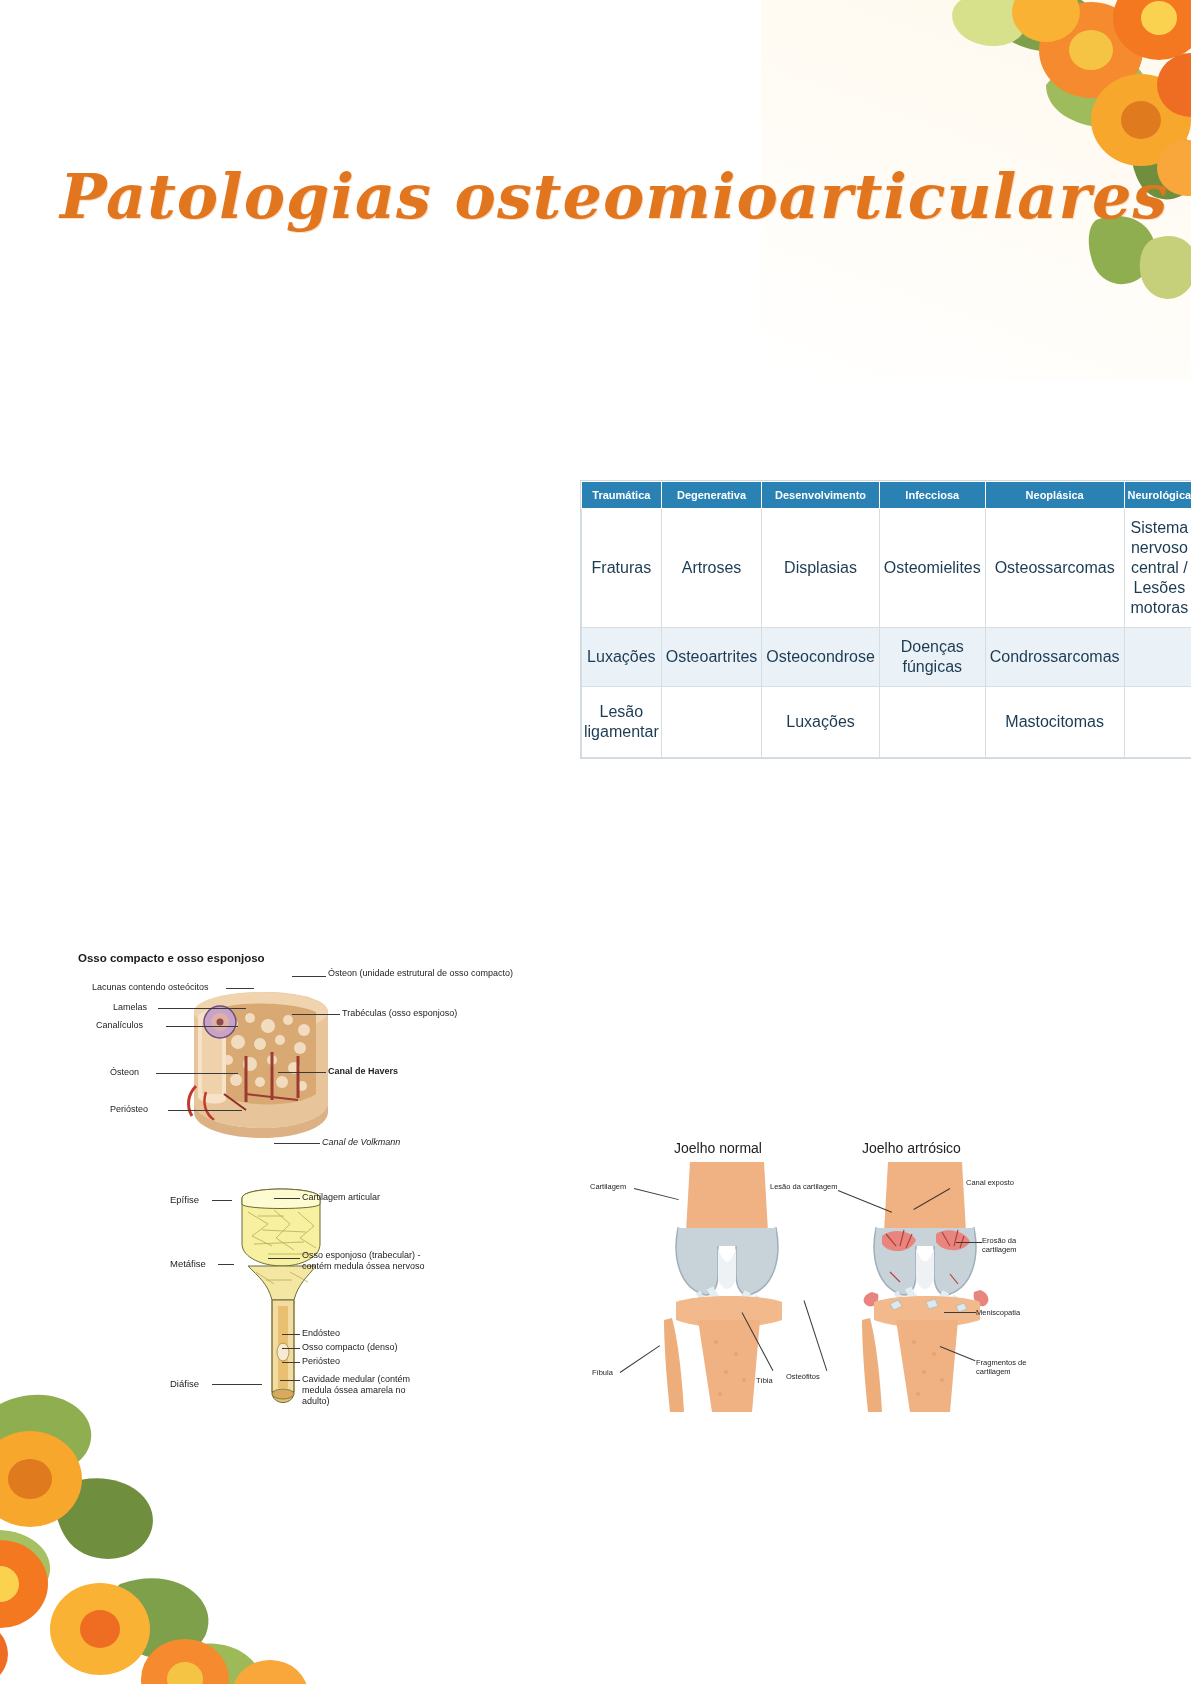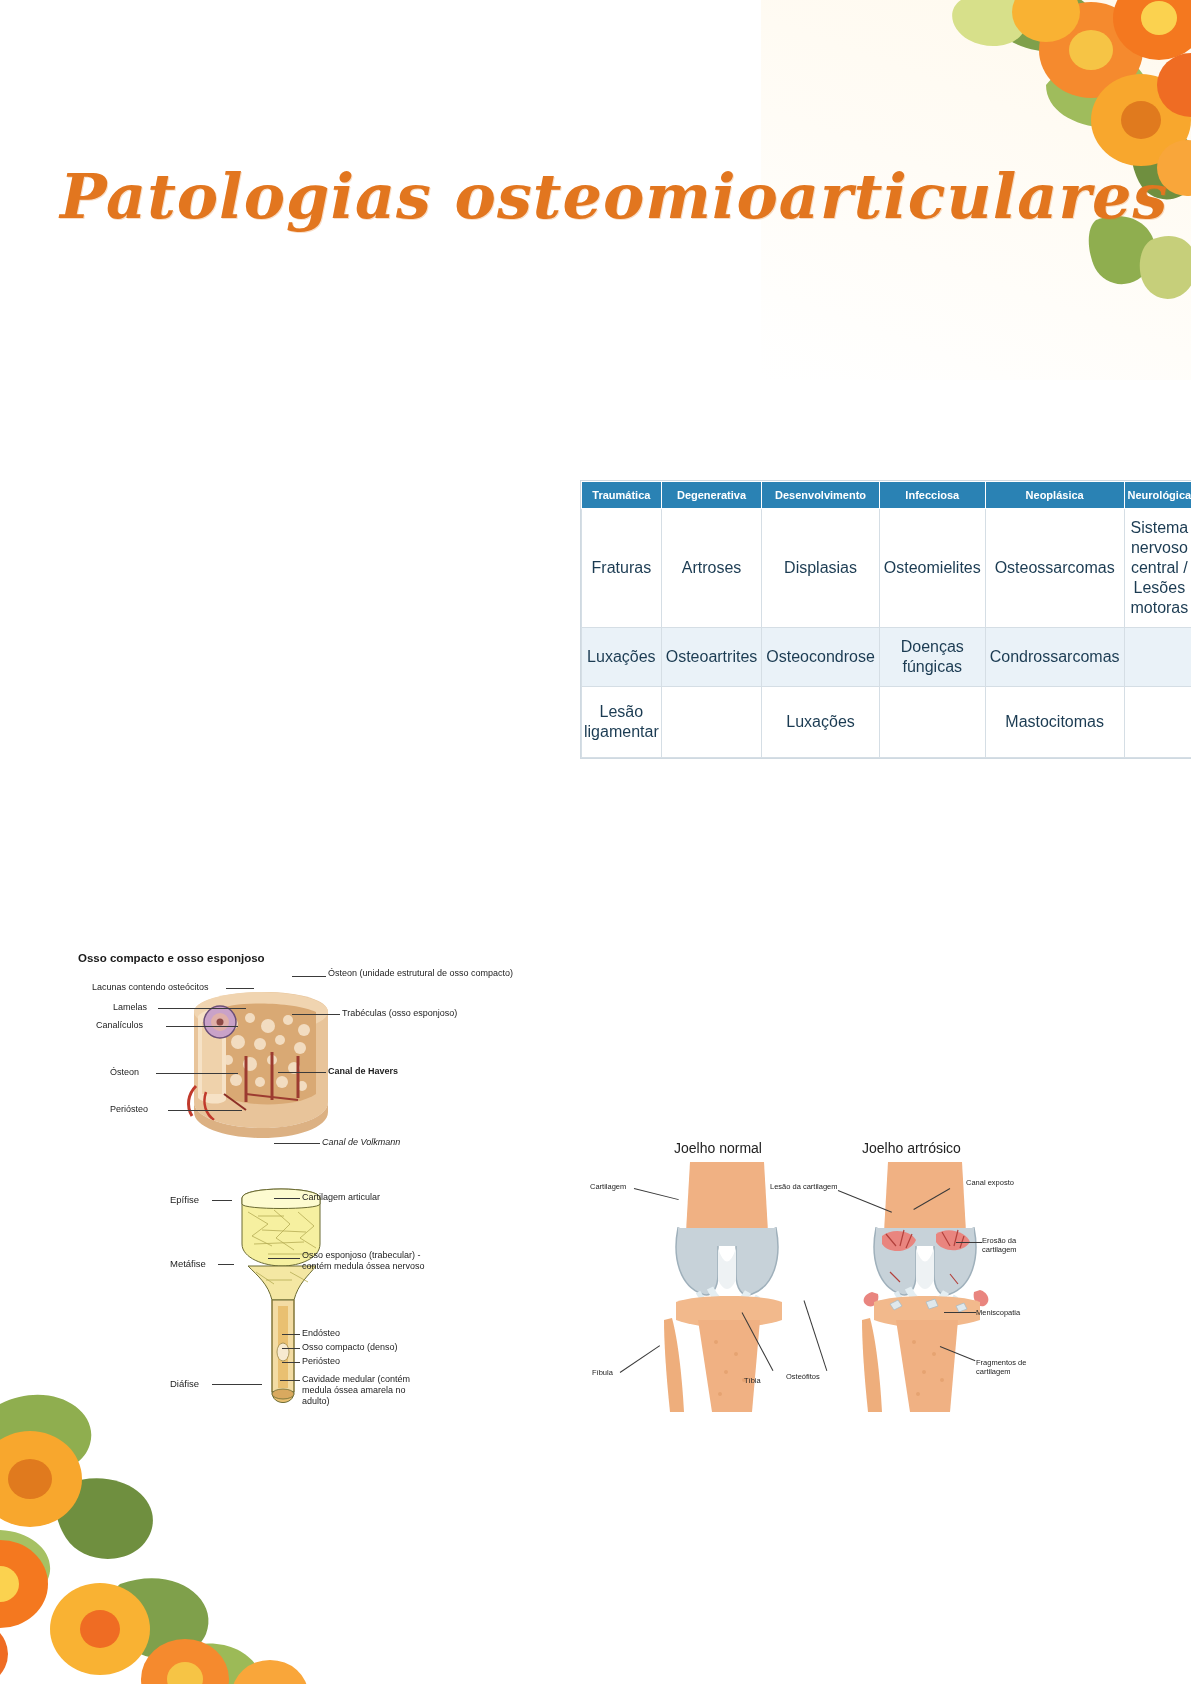--- a/index.html
+++ b/index.html
@@ -424,21 +424,21 @@
         <circle cx="88" cy="232" r="2"></circle>
     </g>
   </svg>
 
   <div class="lbl sm" style="left:0px;  top:42px;">Cartilagem</div>
   <div class="leader" style="left:44px; top:48px; width:46px; transform:rotate(14deg); transform-origin:left center;"></div>
 
   <div class="lbl sm" style="left:2px;  top:228px;">Fíbula</div>
   <div class="leader" style="left:30px; top:232px; width:48px; transform:rotate(-34deg); transform-origin:left center;"></div>
 
-  <div class="lbl sm" style="left:154px; top:236px;">Tíbia</div>
+  <div class="lbl sm" style="left:166px; top:236px;">Tíbia</div>
   <div class="leader" style="left:152px; top:172px; width:66px; transform:rotate(62deg); transform-origin:left center;"></div>
 
   <div class="lbl sm" style="left:180px; top:42px;">Lesão da cartilagem</div>
   <div class="leader" style="left:248px; top:50px; width:58px; transform:rotate(22deg); transform-origin:left center;"></div>
 
   <div class="lbl sm" style="left:376px; top:38px;">Canal exposto</div>
   <div class="leader" style="left:360px; top:48px; width:42px; transform:rotate(150deg); transform-origin:left center;"></div>
 
   <div class="lbl sm" style="left:392px; top:96px; width:60px;">Erosão da cartilagem</div>
   <div class="leader" style="left:366px; top:102px; width:26px;"></div>

